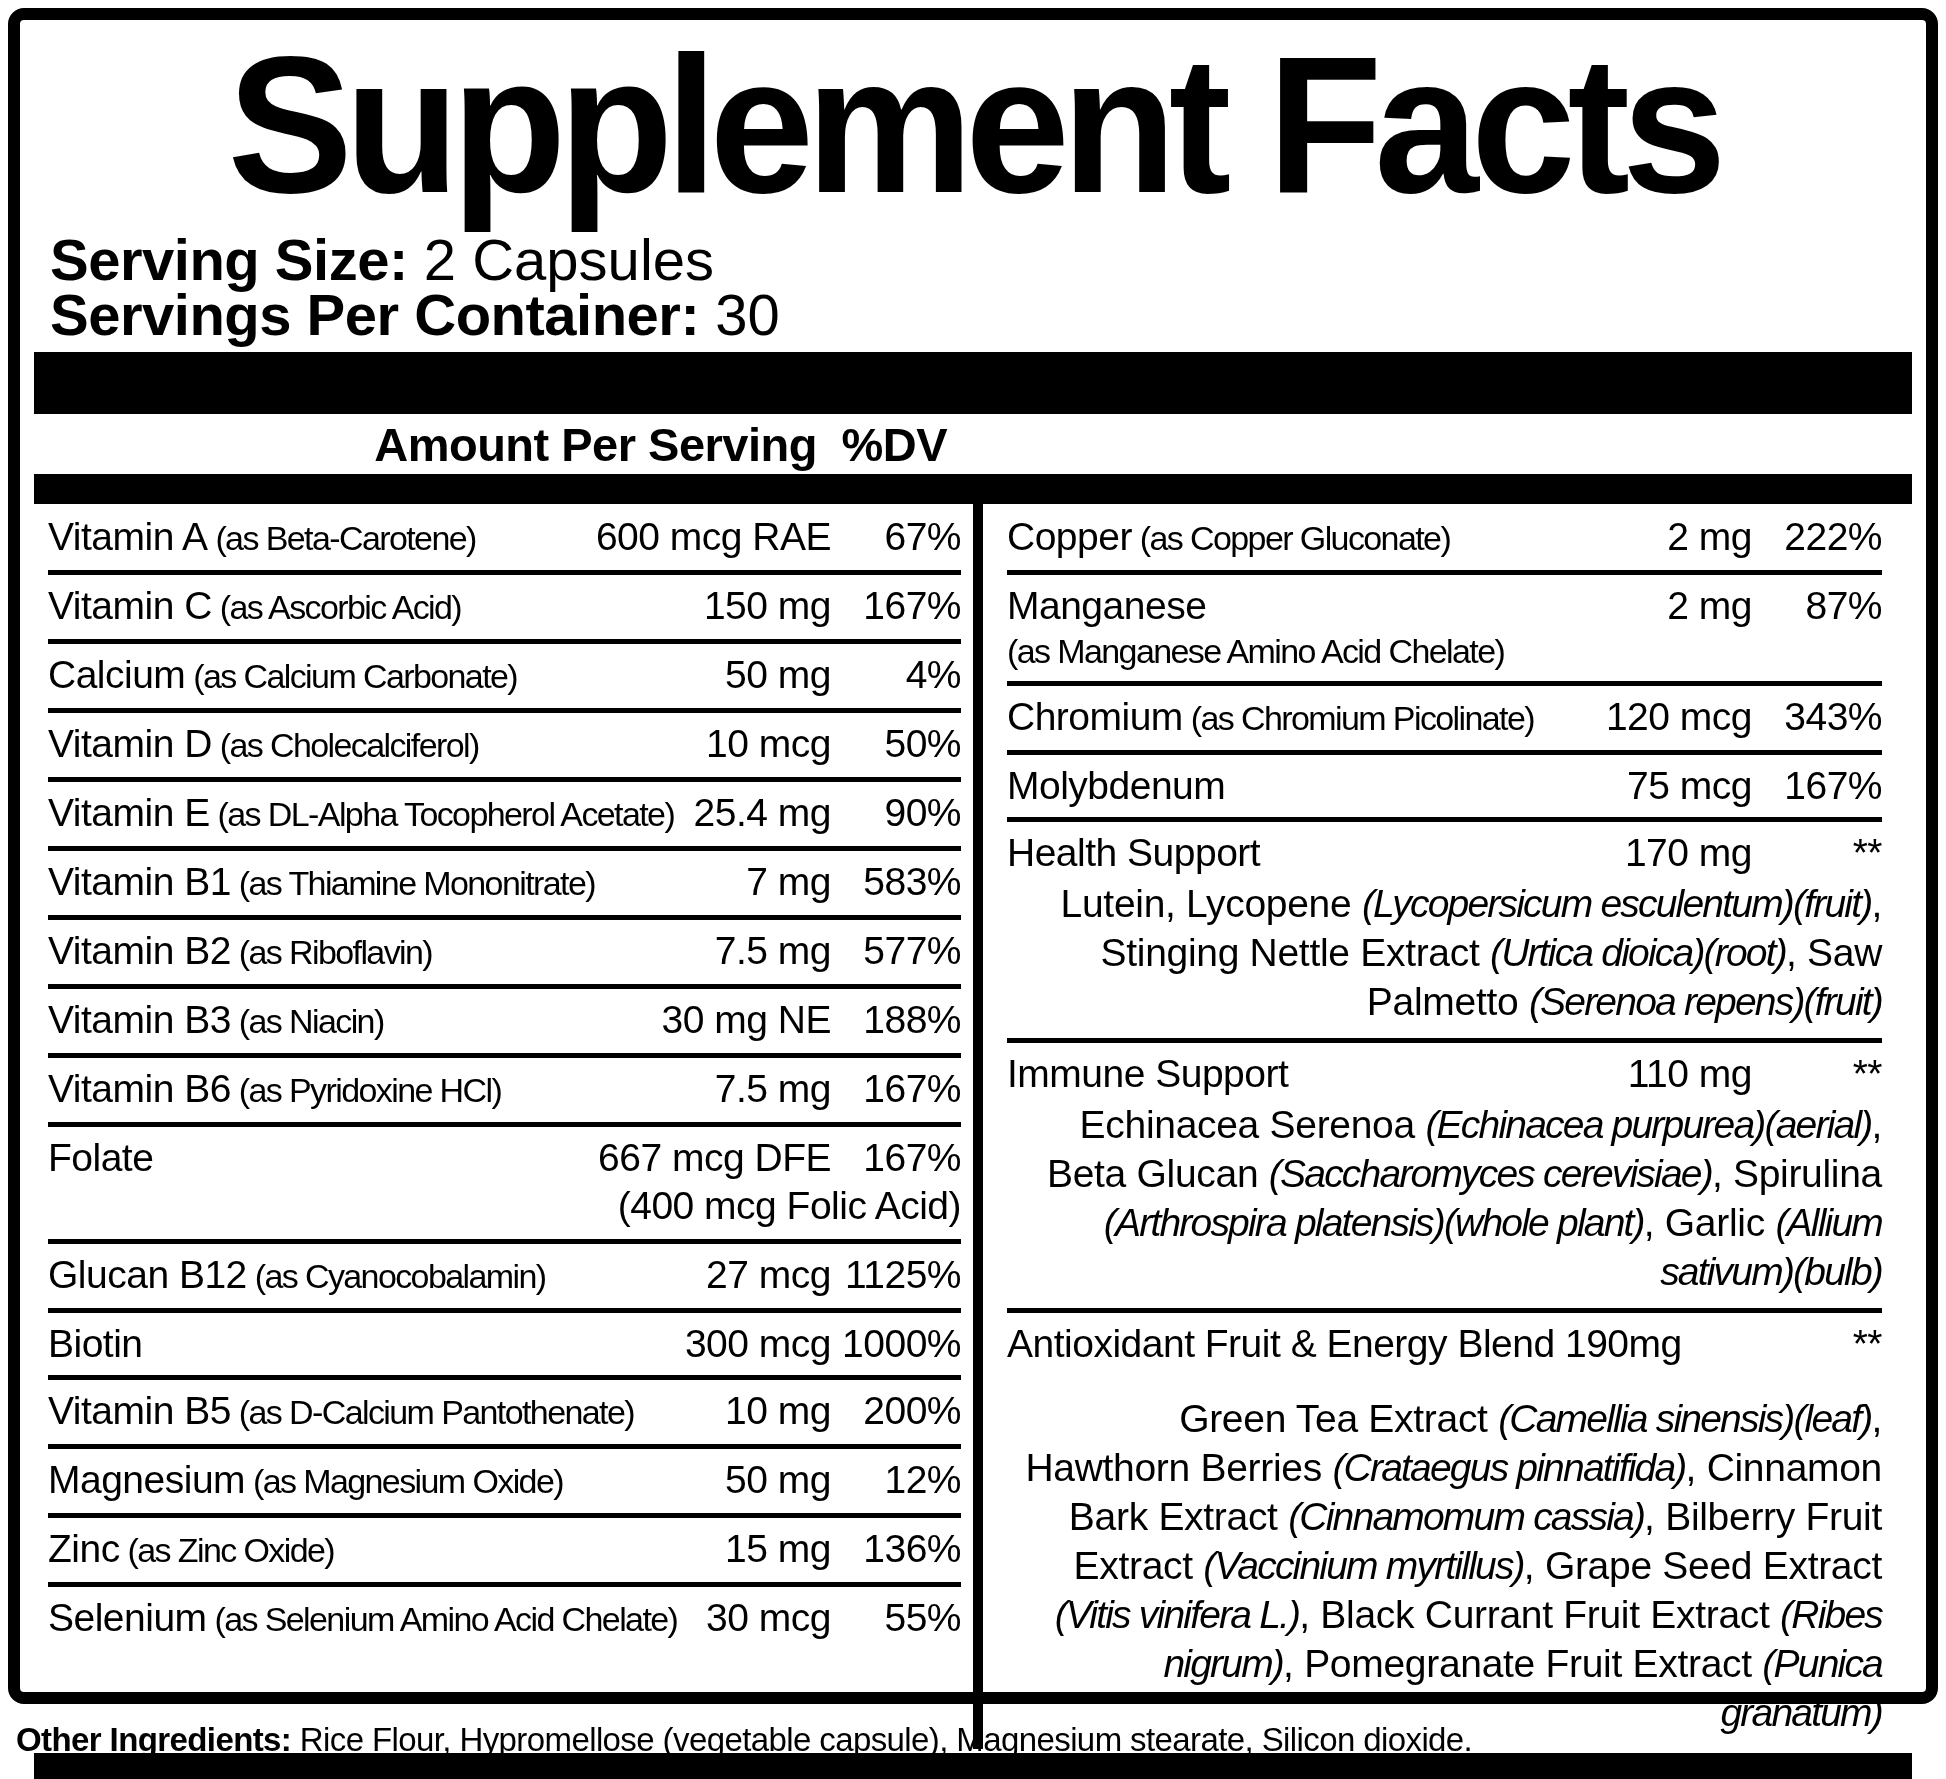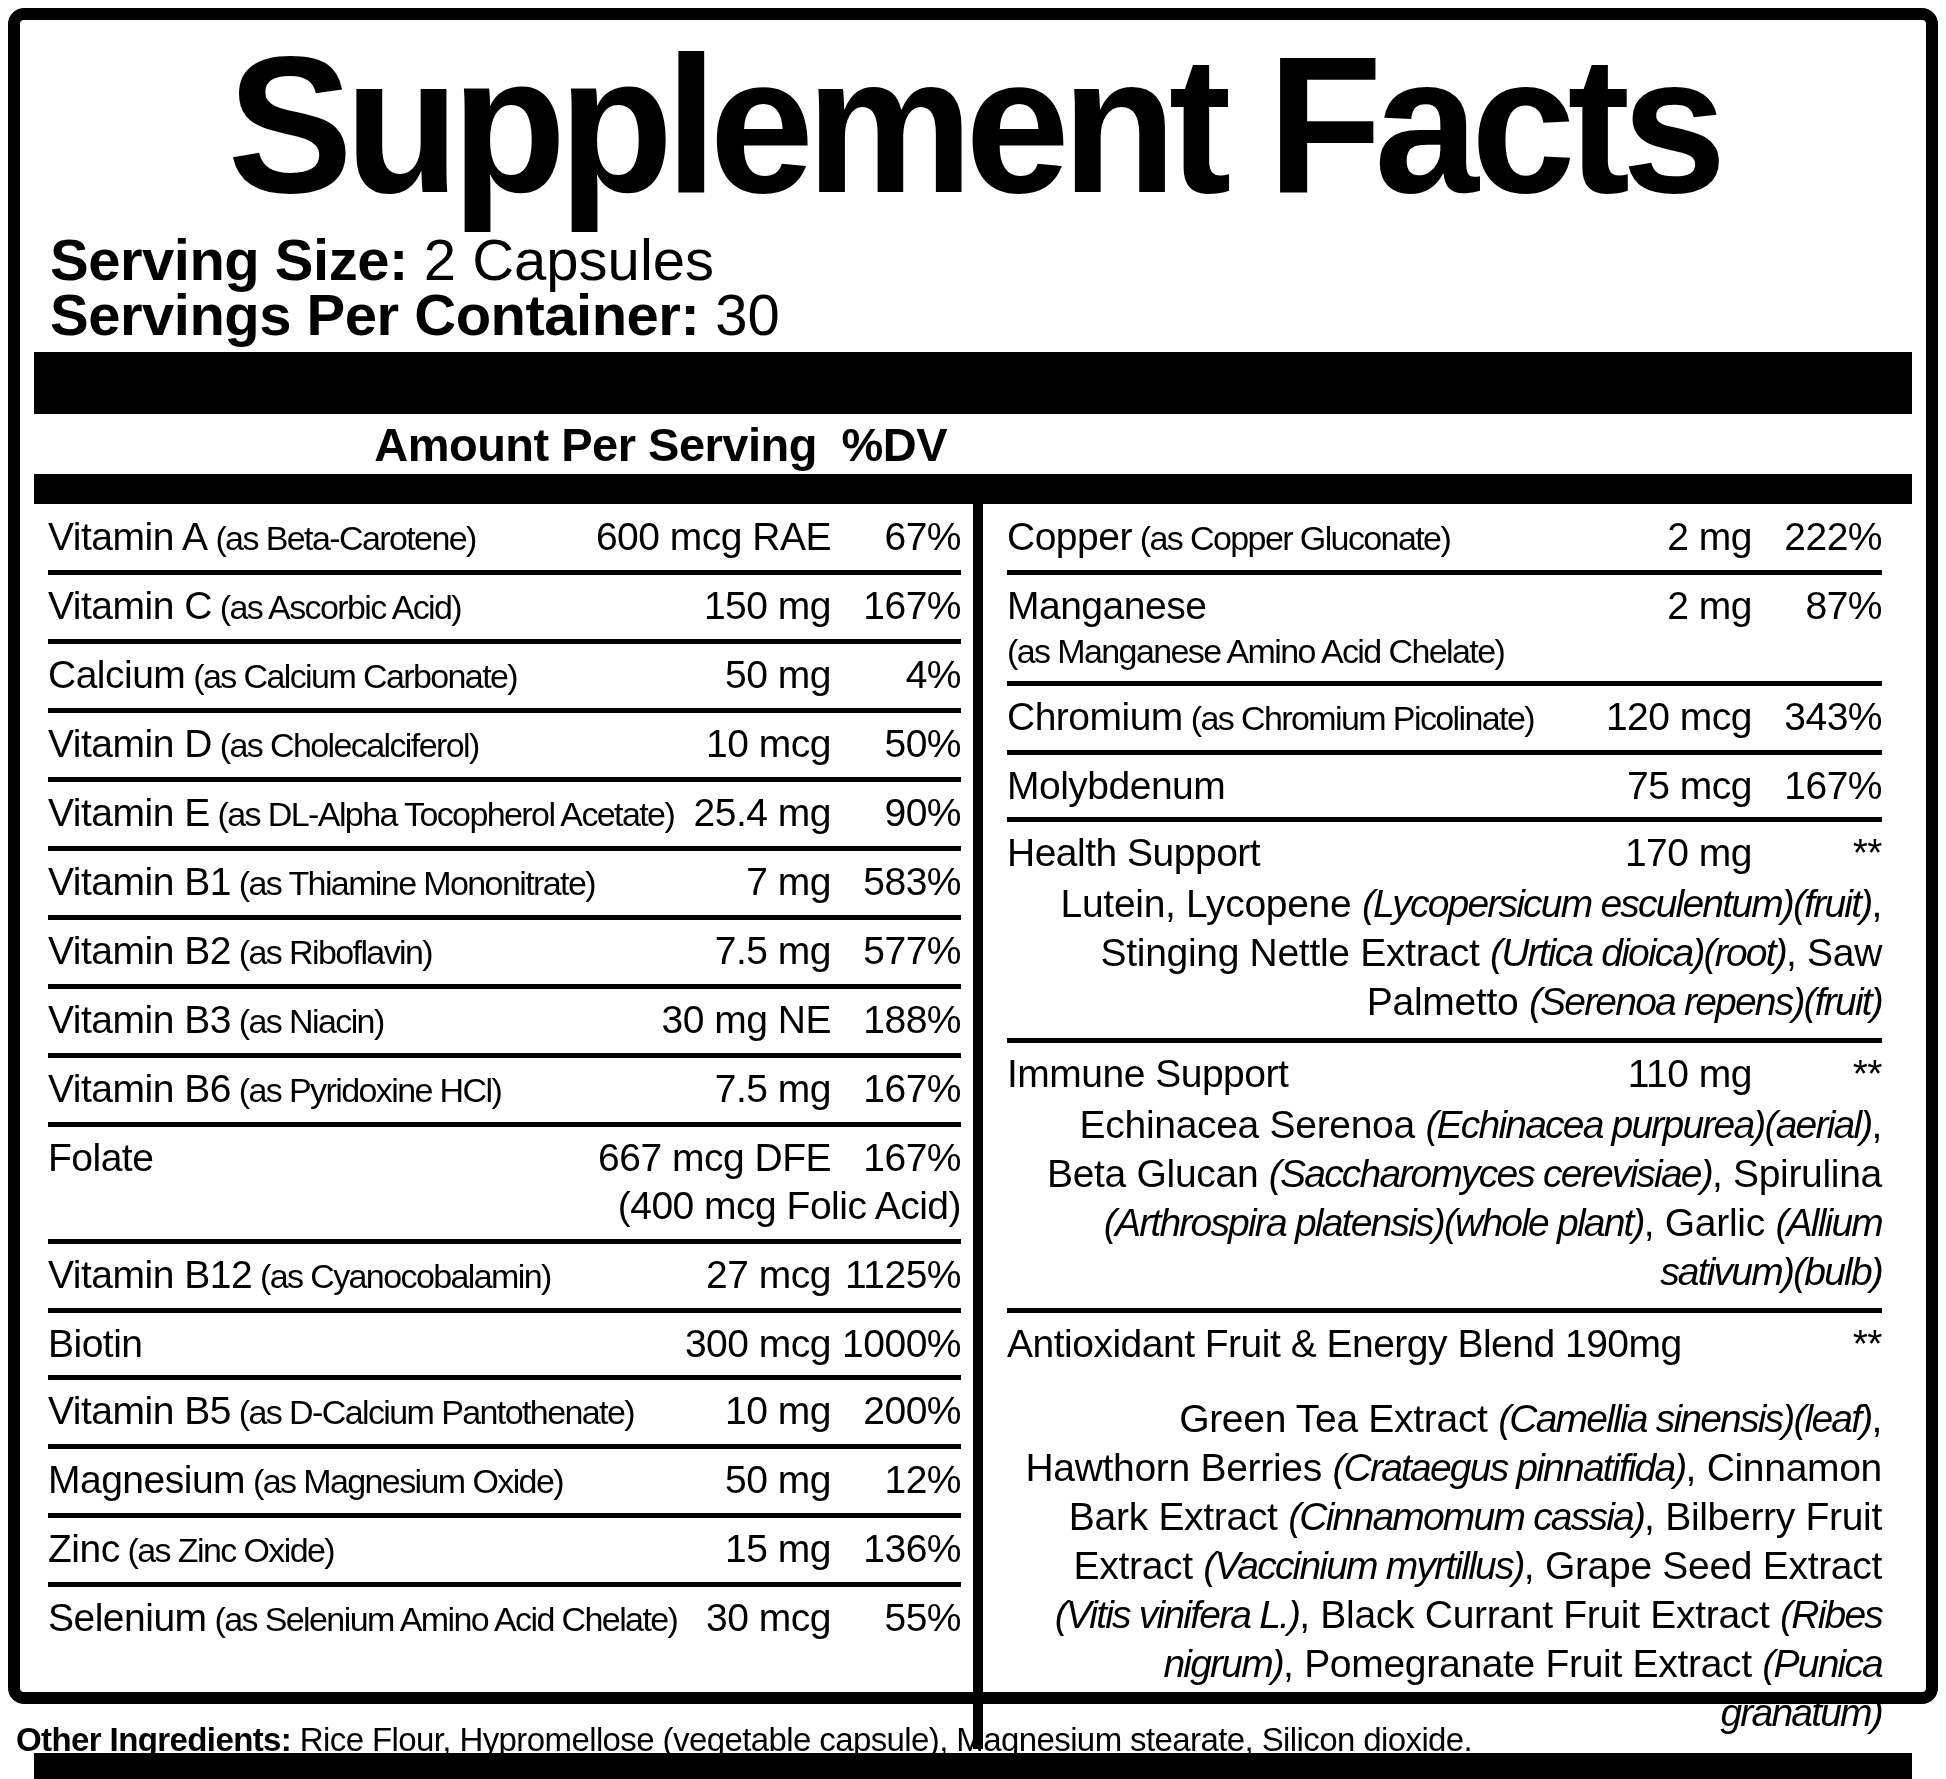--- a/index.html
+++ b/index.html
@@ -151,21 +151,21 @@
       <span class="rname"><span class="rname-text">Folate</span></span>
       <span class="amt">667 mcg DFE</span>
       <span class="dv">167%</span>
     </div>
 
     <div class="amt2">(400 mcg Folic Acid)</div>
 
   </div>
         <div class="row">
     <div class="rowline">
-      <span class="rname"><span class="rname-text">Vitamin B12</span><span class="form">&nbsp;(as Cyanocobalamin)</span></span>
+      <span class="rname"><span class="rname-text">Glucan B12</span><span class="form">&nbsp;(as Cyanocobalamin)</span></span>
       <span class="amt">27 mcg</span>
       <span class="dv">1125%</span>
     </div>
 
   </div>
         <div class="row">
     <div class="rowline">
       <span class="rname"><span class="rname-text">Biotin</span></span>
       <span class="amt">300 mcg</span>
       <span class="dv">1000%</span>

